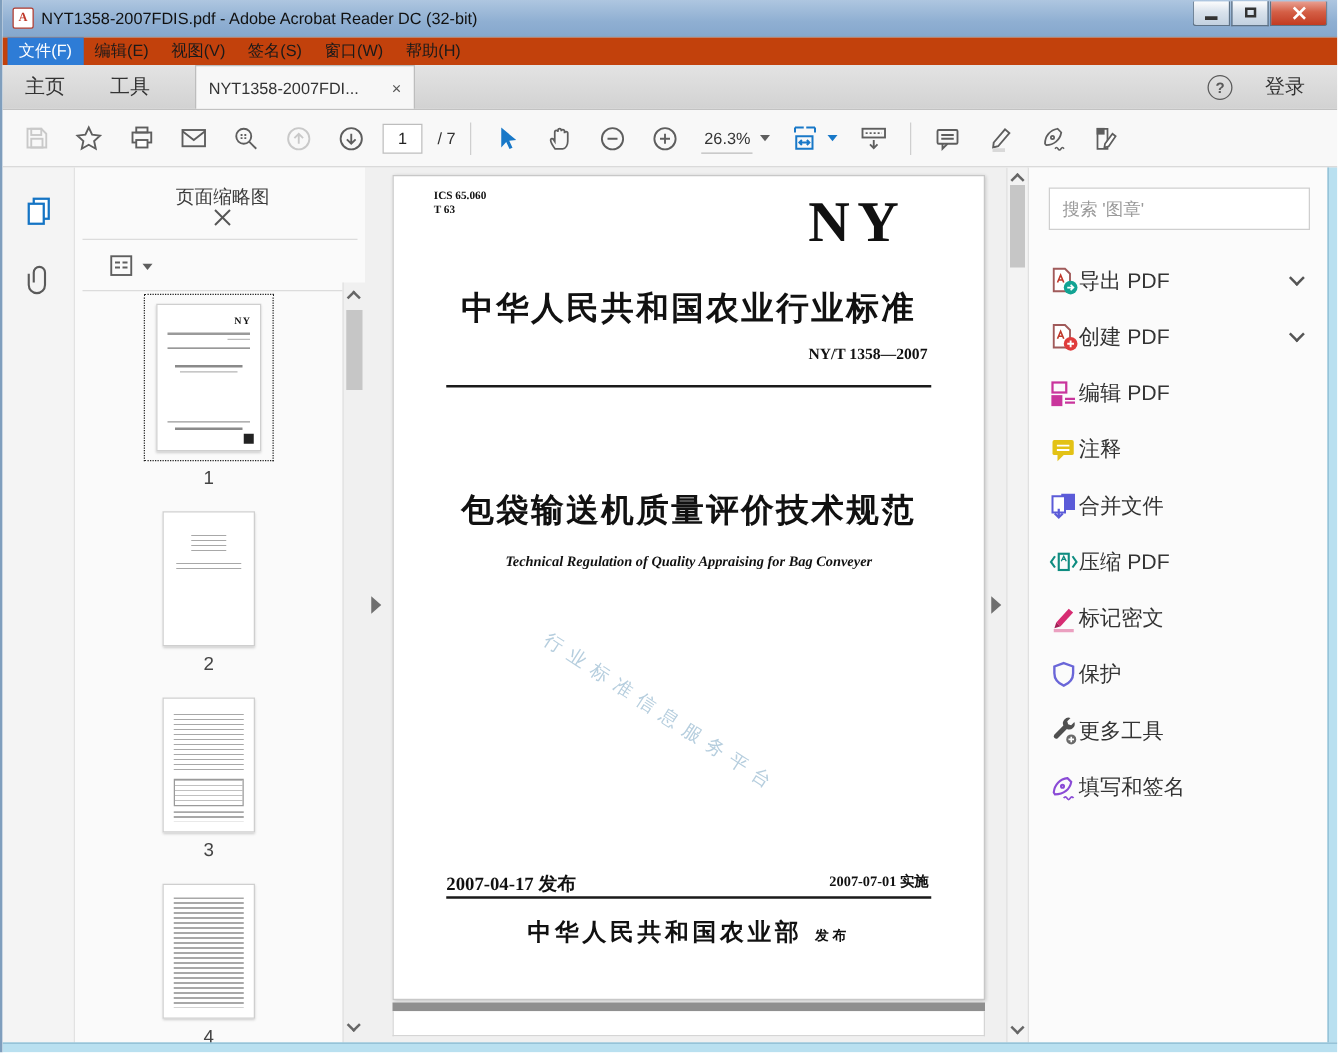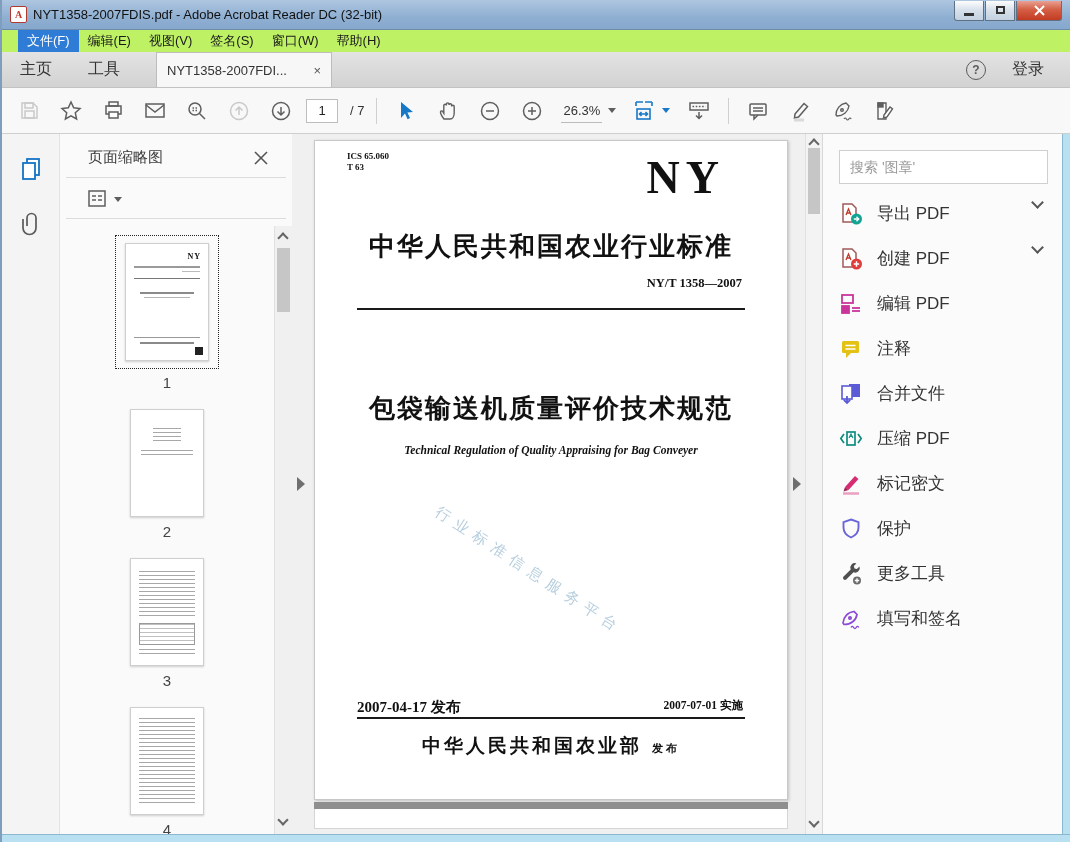--- a/index.html
+++ b/index.html
@@ -13,21 +13,21 @@
   .title-text { font-size:13px; color:#111; flex:1; white-space:nowrap; overflow:hidden; }
   .win-controls { display:flex; gap:1px; margin-top:-8px; }
   .win-btn { width:30px; height:20px; border:1px solid #5f7285; border-top:none; background:linear-gradient(#fdfdfd,#d9e2ec 45%,#c3d1e0); display:flex; align-items:center; justify-content:center; }
   .win-btn.min { border-radius:0 0 0 3px; }
   .win-btn.close { width:46px; background:linear-gradient(#e9a193,#d45f46 45%,#c23b22); border-radius:0 0 3px 0; }
   .glyph-line { width:10px; height:3px; background:#333; margin-top:8px; }
   .glyph-box { width:9px; height:8px; border:2px solid #333; }
   .glyph-x { stroke:#fff; stroke-width:2; }
 
   
-  .menu-bar { height:22px; background:#bef264; display:flex; align-items:stretch; padding-left:16px; font-size:13px; color:#1a1a1a; }
+  .menu-bar { height:22px; background:#c2410c; display:flex; align-items:stretch; padding-left:4px; font-size:13px; color:#1a1a1a; }
   .menu-item { padding:0 9px; display:flex; align-items:center; cursor:default; }
   .menu-item.active { background:#2e7cd6; color:#fff; }
 
   
   .tab-bar { height:36px; background:linear-gradient(#e3e3e3,#d2d2d2); display:flex; align-items:stretch; border-bottom:1px solid #c2c2c2; }
   .nav-tab { padding:0 18px; display:flex; align-items:center; font-size:16px; color:#333; }
   .doc-tab { width:176px; margin-left:18px; background:#f7f7f7; border:1px solid #bdbdbd; border-bottom:none; display:flex; align-items:center; padding:0 10px; font-size:13px; color:#333; gap:8px; }
   .doc-tab .tab-label { flex:1; white-space:nowrap; overflow:hidden; }
   .tab-close { color:#555; font-size:13px; line-height:1; }
   .tab-right { margin-left:auto; display:flex; align-items:center; gap:26px; padding-right:26px; }
@@ -44,21 +44,21 @@
   .zoom-value { font-size:13px; color:#333; border-bottom:1px solid #bbb; padding:4px 2px; }
   .caret-down { width:0; height:0; border-left:4px solid transparent; border-right:4px solid transparent; border-top:5px solid #5e5e5e; }
   .caret-blue { border-top-color:#1878c8; }
 
   
   .app-body { display:flex; height:700px; }
 
   .left-rail { width:58px; background:#f4f4f4; border-right:1px solid #e2e2e2; display:flex; flex-direction:column; align-items:center; padding-top:22px; gap:28px; }
 
   .thumb-panel { width:232px; background:#fafafa; position:relative; }
-  .panel-header { display:flex; align-items:center; justify-content:space-between; padding:14px 18px 10px 22px; border-bottom:1px solid #dcdcdc; margin:0 6px; }
+  .panel-header { display:flex; align-items:center; justify-content:space-between; padding:14px 18px 10px 22px; border-bottom:1px solid #dcdcdc; margin:0 6px;flex-direction:column; }
   .panel-title { font-size:15px; color:#3c3c3c; }
   .panel-options { display:flex; align-items:center; gap:6px; padding:12px 0 10px 22px; border-bottom:1px solid #dcdcdc; margin:0 6px; }
   .thumb-list { position:absolute; top:92px; bottom:0; left:0; right:18px; display:flex; flex-direction:column; align-items:center; padding-top:10px; }
   .thumb { display:flex; flex-direction:column; align-items:center; margin-bottom:18px; }
   .thumb-sel { outline:1px dotted #222; padding:7px 9px; }
   .thumb-page { position:relative; width:74px; height:108px; background:#fff; border:1px solid #cfcfcf; box-shadow:0 1px 2px rgba(0,0,0,.18); overflow:hidden; }
   .thumb-page.first { width:84px; height:118px; }
   .thumb-label { margin-top:6px; font-size:15px; color:#444; }
   .mini-ny { position:absolute; top:8px; right:7px; font-family:"Liberation Serif",serif; font-weight:bold; font-size:8px; color:#111; letter-spacing:1px; }
   .mini-head { position:absolute; top:22px; left:8px; right:8px; height:2px; background:#9a9a9a; }
@@ -104,21 +104,21 @@
   .publish-word { font-size:11px; font-weight:bold; letter-spacing:3px;text-align:right; }
 
   .doc-scroll { position:absolute; right:0; top:0; bottom:0; width:17px; background:#f3f3f3; border-left:1px solid #e0e0e0; }
   .doc-scroll .scroll-thumb { top:14px; height:66px; }
 
   
   .right-panel { width:240px; background:#fbfbfb; border-left:1px solid #d8d8d8; padding:16px 14px 0 16px; }
   .search-box { width:100%; height:34px; border:1px solid #cfcfcf; background:#fff; font-size:14px; padding:0 10px; color:#333; }
   .search-box::placeholder { color:#9a9a9a; }
   .tool-list { margin-top:18px; }
-  .tool-row { display:flex; height:45px; gap:14px; }
+  .tool-row { display:flex; align-items:center; height:45px; }
   .tool-label { font-size:17px; color:#333; flex:1; }
   .chev-small { width:9px; height:9px; border-right:2px solid #555; border-bottom:2px solid #555; transform:rotate(45deg); margin-right:6px; margin-top:-4px; }
 
   
   .frame-right { width:8px; background:#b9e0f0; border-left:1px solid #8ab9cf; }
   .frame-bottom { position:absolute; left:0; right:0; bottom:0; height:8px; background:#b9e0f0; border-top:1px solid #8ab9cf; }
 
   svg { display:block; }
 </style>
 </head>

